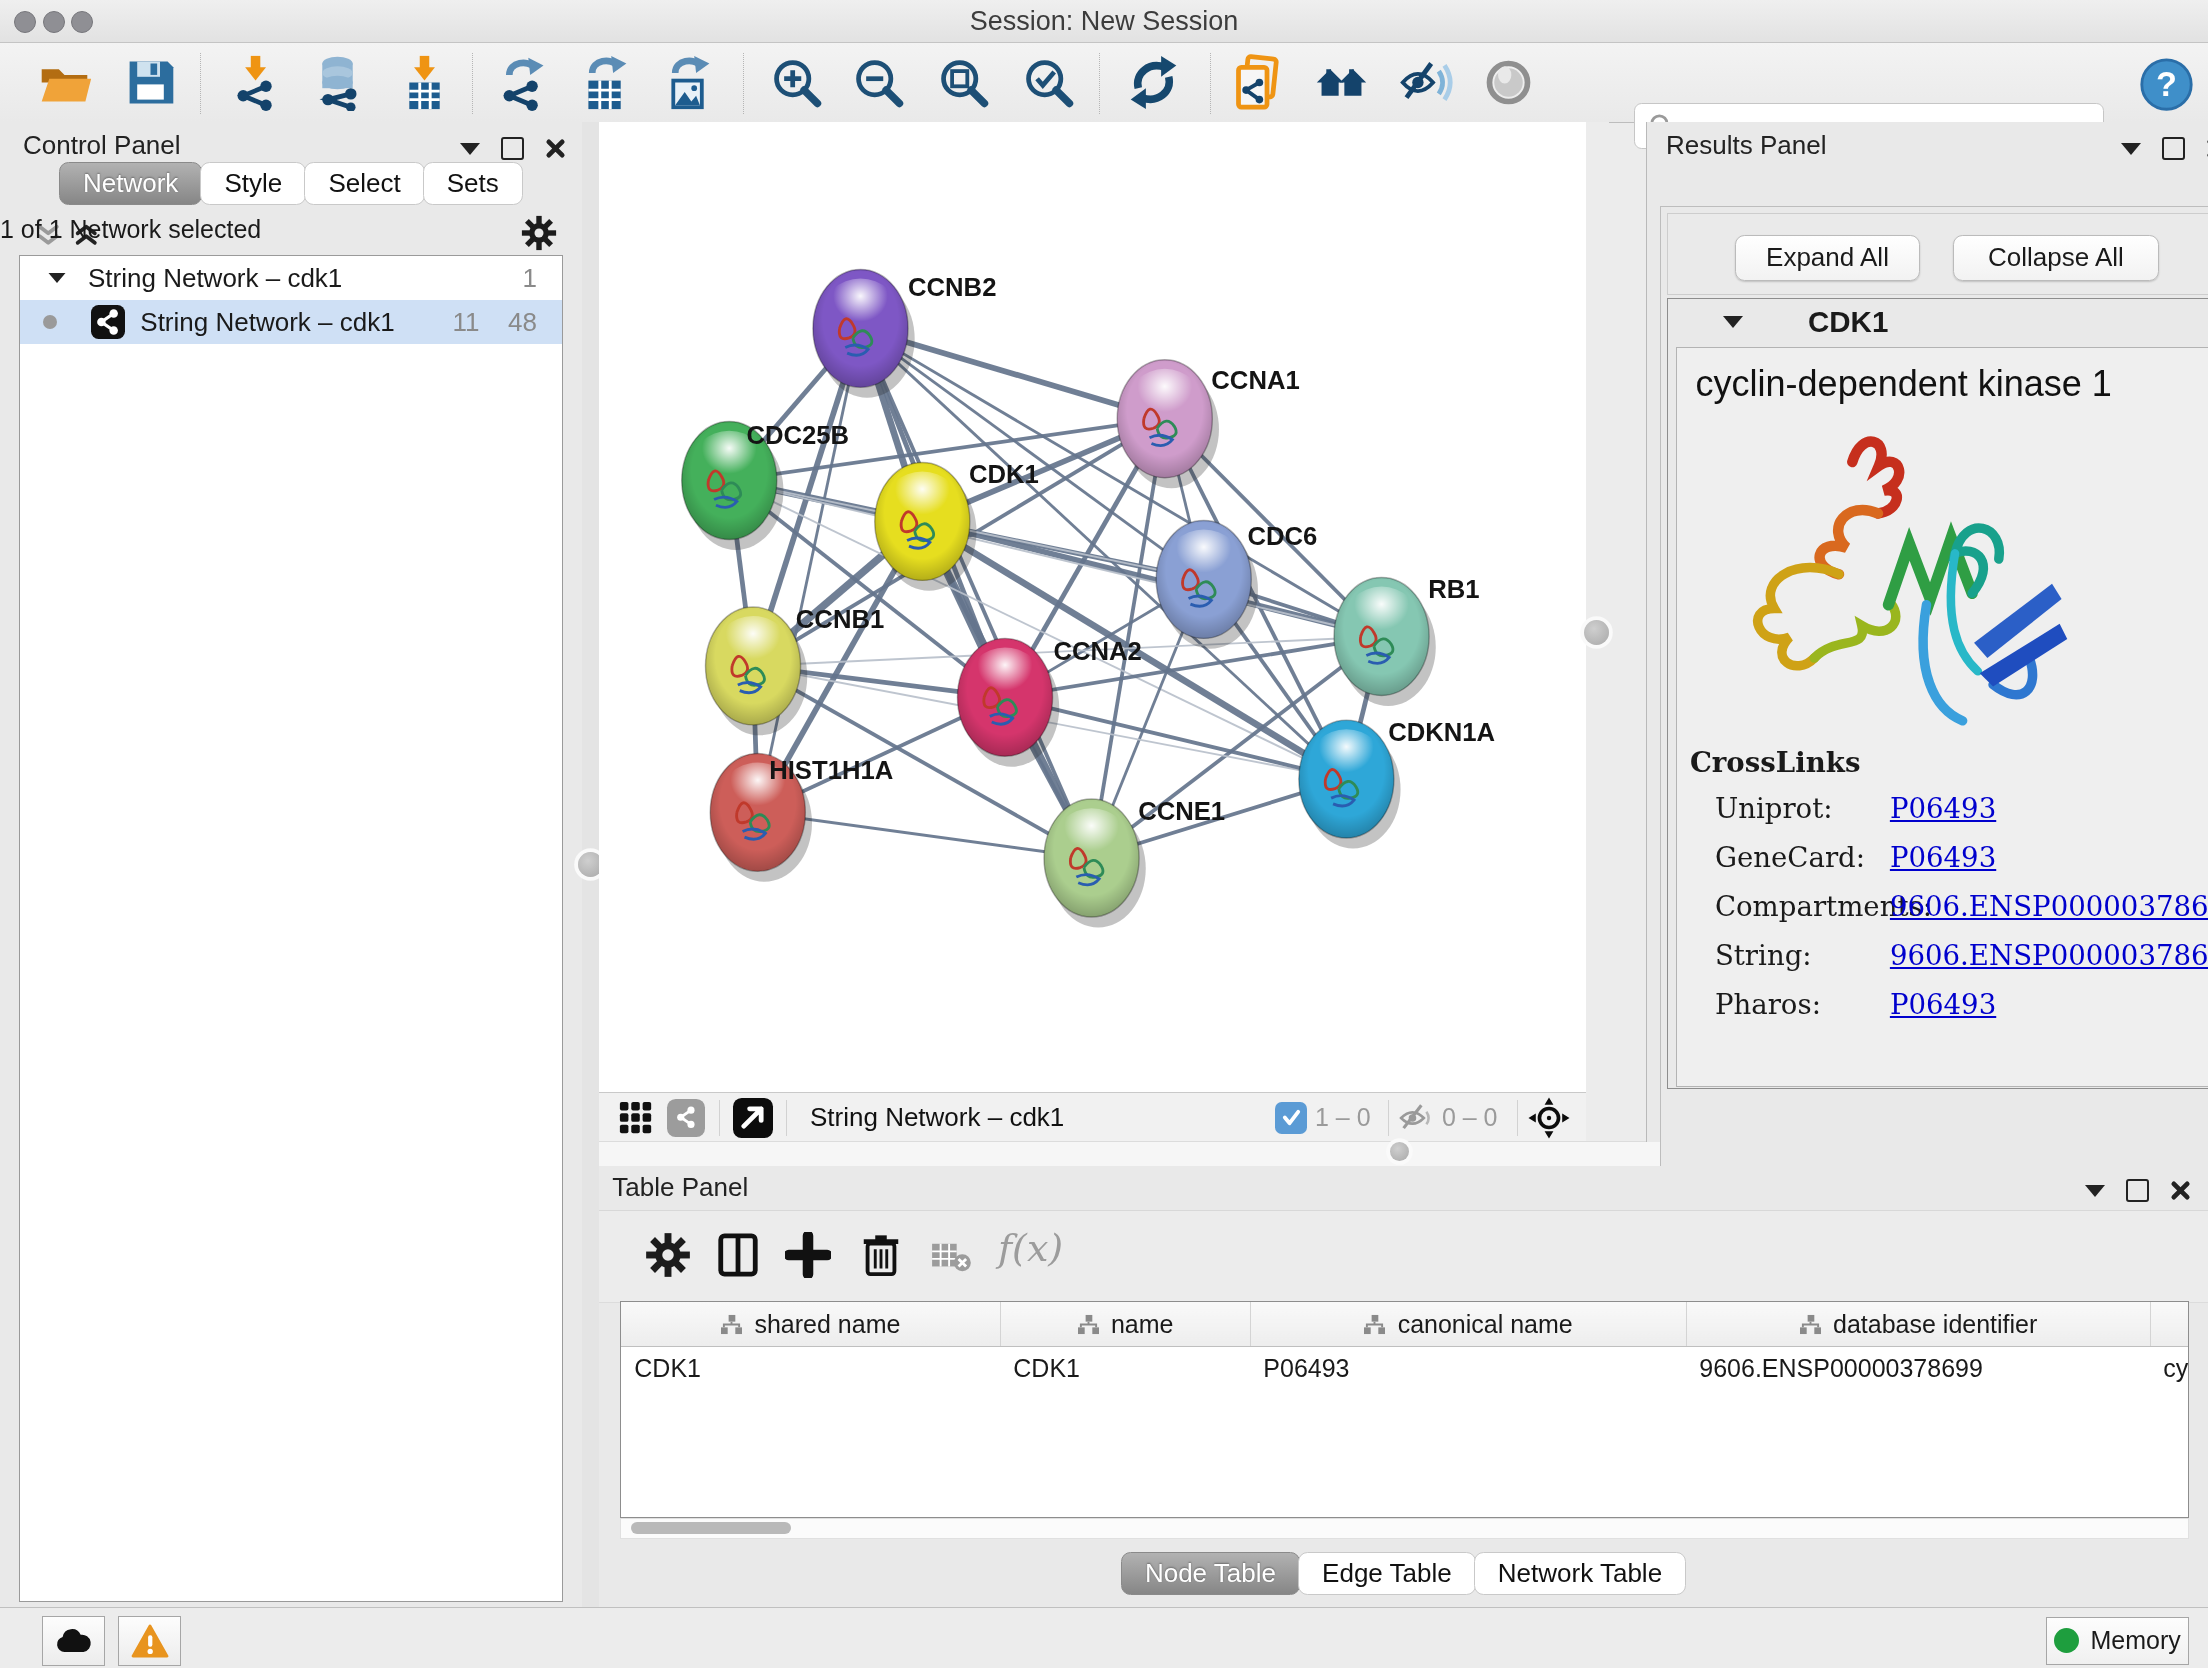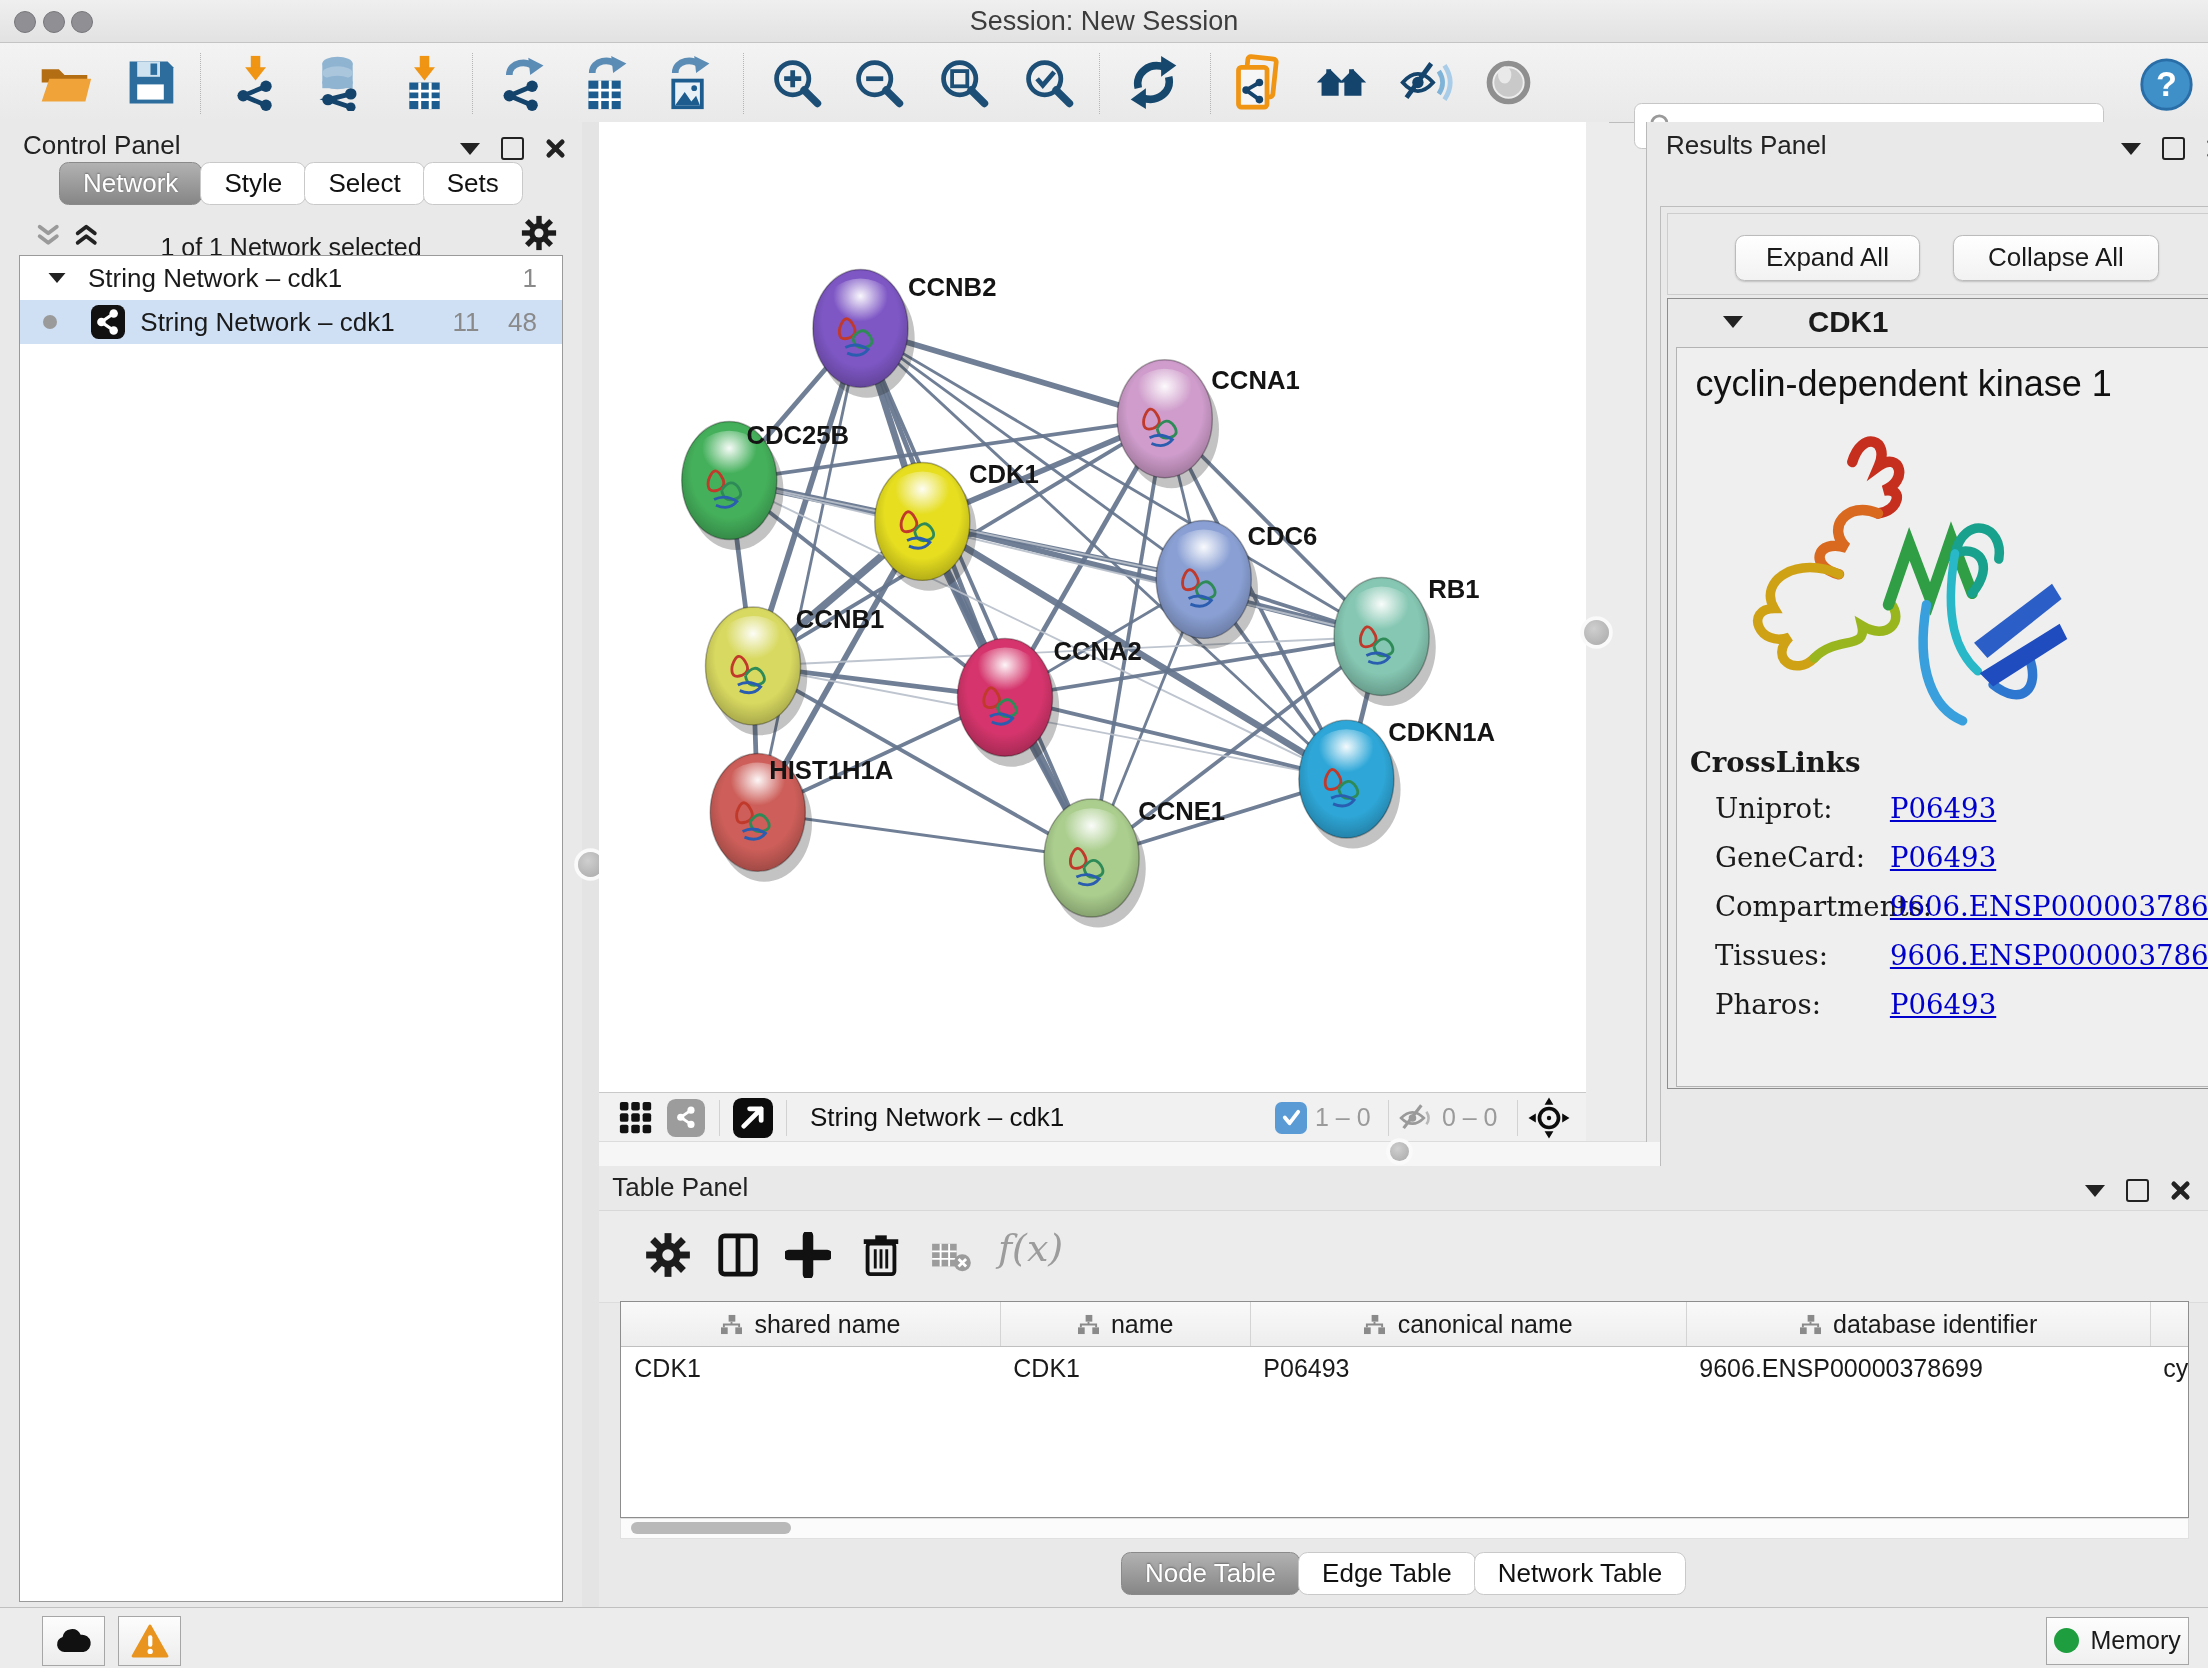--- a/index.html
+++ b/index.html
@@ -263,21 +263,21 @@
     <div class="cp-tabs">
       <span class="tab selected">Network</span><span class="tab" style="margin-left:-1.9px">Style</span><span class="tab" style="margin-left:-1.9px">Select</span><span class="tab" style="margin-left:-1.9px">Sets</span>
     </div>
     <div class="cp-selector">
       <svg class="chev" style="position:absolute;left:34px;top:7.6px" width="28.5" height="28.5" viewBox="0 0 30 30">
           <path d="M6 6 L15 13 L24 6 M6 16 L15 23 L24 16" stroke="#9a9a9a" stroke-width="4"></path>
         </svg>
       <svg class="chev" style="position:absolute;left:72px;top:7.6px" width="28.5" height="28.5" viewBox="0 0 30 30">
           <path d="M6 13 L15 6 L24 13 M6 23 L15 16 L24 23" stroke="#222" stroke-width="4"></path>
         </svg>
-      <div style="position:absolute;left:0;top:20px;width:582px;text-align:center;font-size:25px">1 of 1 Network selected</div>
+      <div style="position:absolute;left:0;top:2px;width:582px;text-align:left;font-size:25px">1 of 1 Network selected</div>
       <svg style="position:absolute;left:521px;top:1.9px" width="36" height="36" viewBox="0 0 40 40">
           <g fill="#1c1c1c">
             <circle cx="20" cy="20" r="11"></circle>
             <g>
               <rect x="17" y="1" width="6" height="9"></rect>
               <rect x="17" y="30" width="6" height="9"></rect>
               <rect x="1" y="17" width="9" height="6"></rect>
               <rect x="30" y="17" width="9" height="6"></rect>
               <rect x="17" y="1" width="6" height="9" transform="rotate(45 20 20)"></rect>
               <rect x="17" y="30" width="6" height="9" transform="rotate(45 20 20)"></rect>
@@ -582,21 +582,21 @@
               </div>
             <div class="cl-row">
                 <span class="cl-label">GeneCard:</span>
                 <a href="#">P06493</a>
               </div>
             <div class="cl-row">
                 <span class="cl-label">Compartments:</span>
                 <a href="#">9606.ENSP00000378699</a>
               </div>
             <div class="cl-row">
-                <span class="cl-label">Tissues:</span>
+                <span class="cl-label">String:</span>
                 <a href="#">9606.ENSP00000378699</a>
               </div>
             <div class="cl-row">
                 <span class="cl-label">Pharos:</span>
                 <a href="#">P06493</a>
               </div>
           </div>
         </div>
       </div>
     </div>

